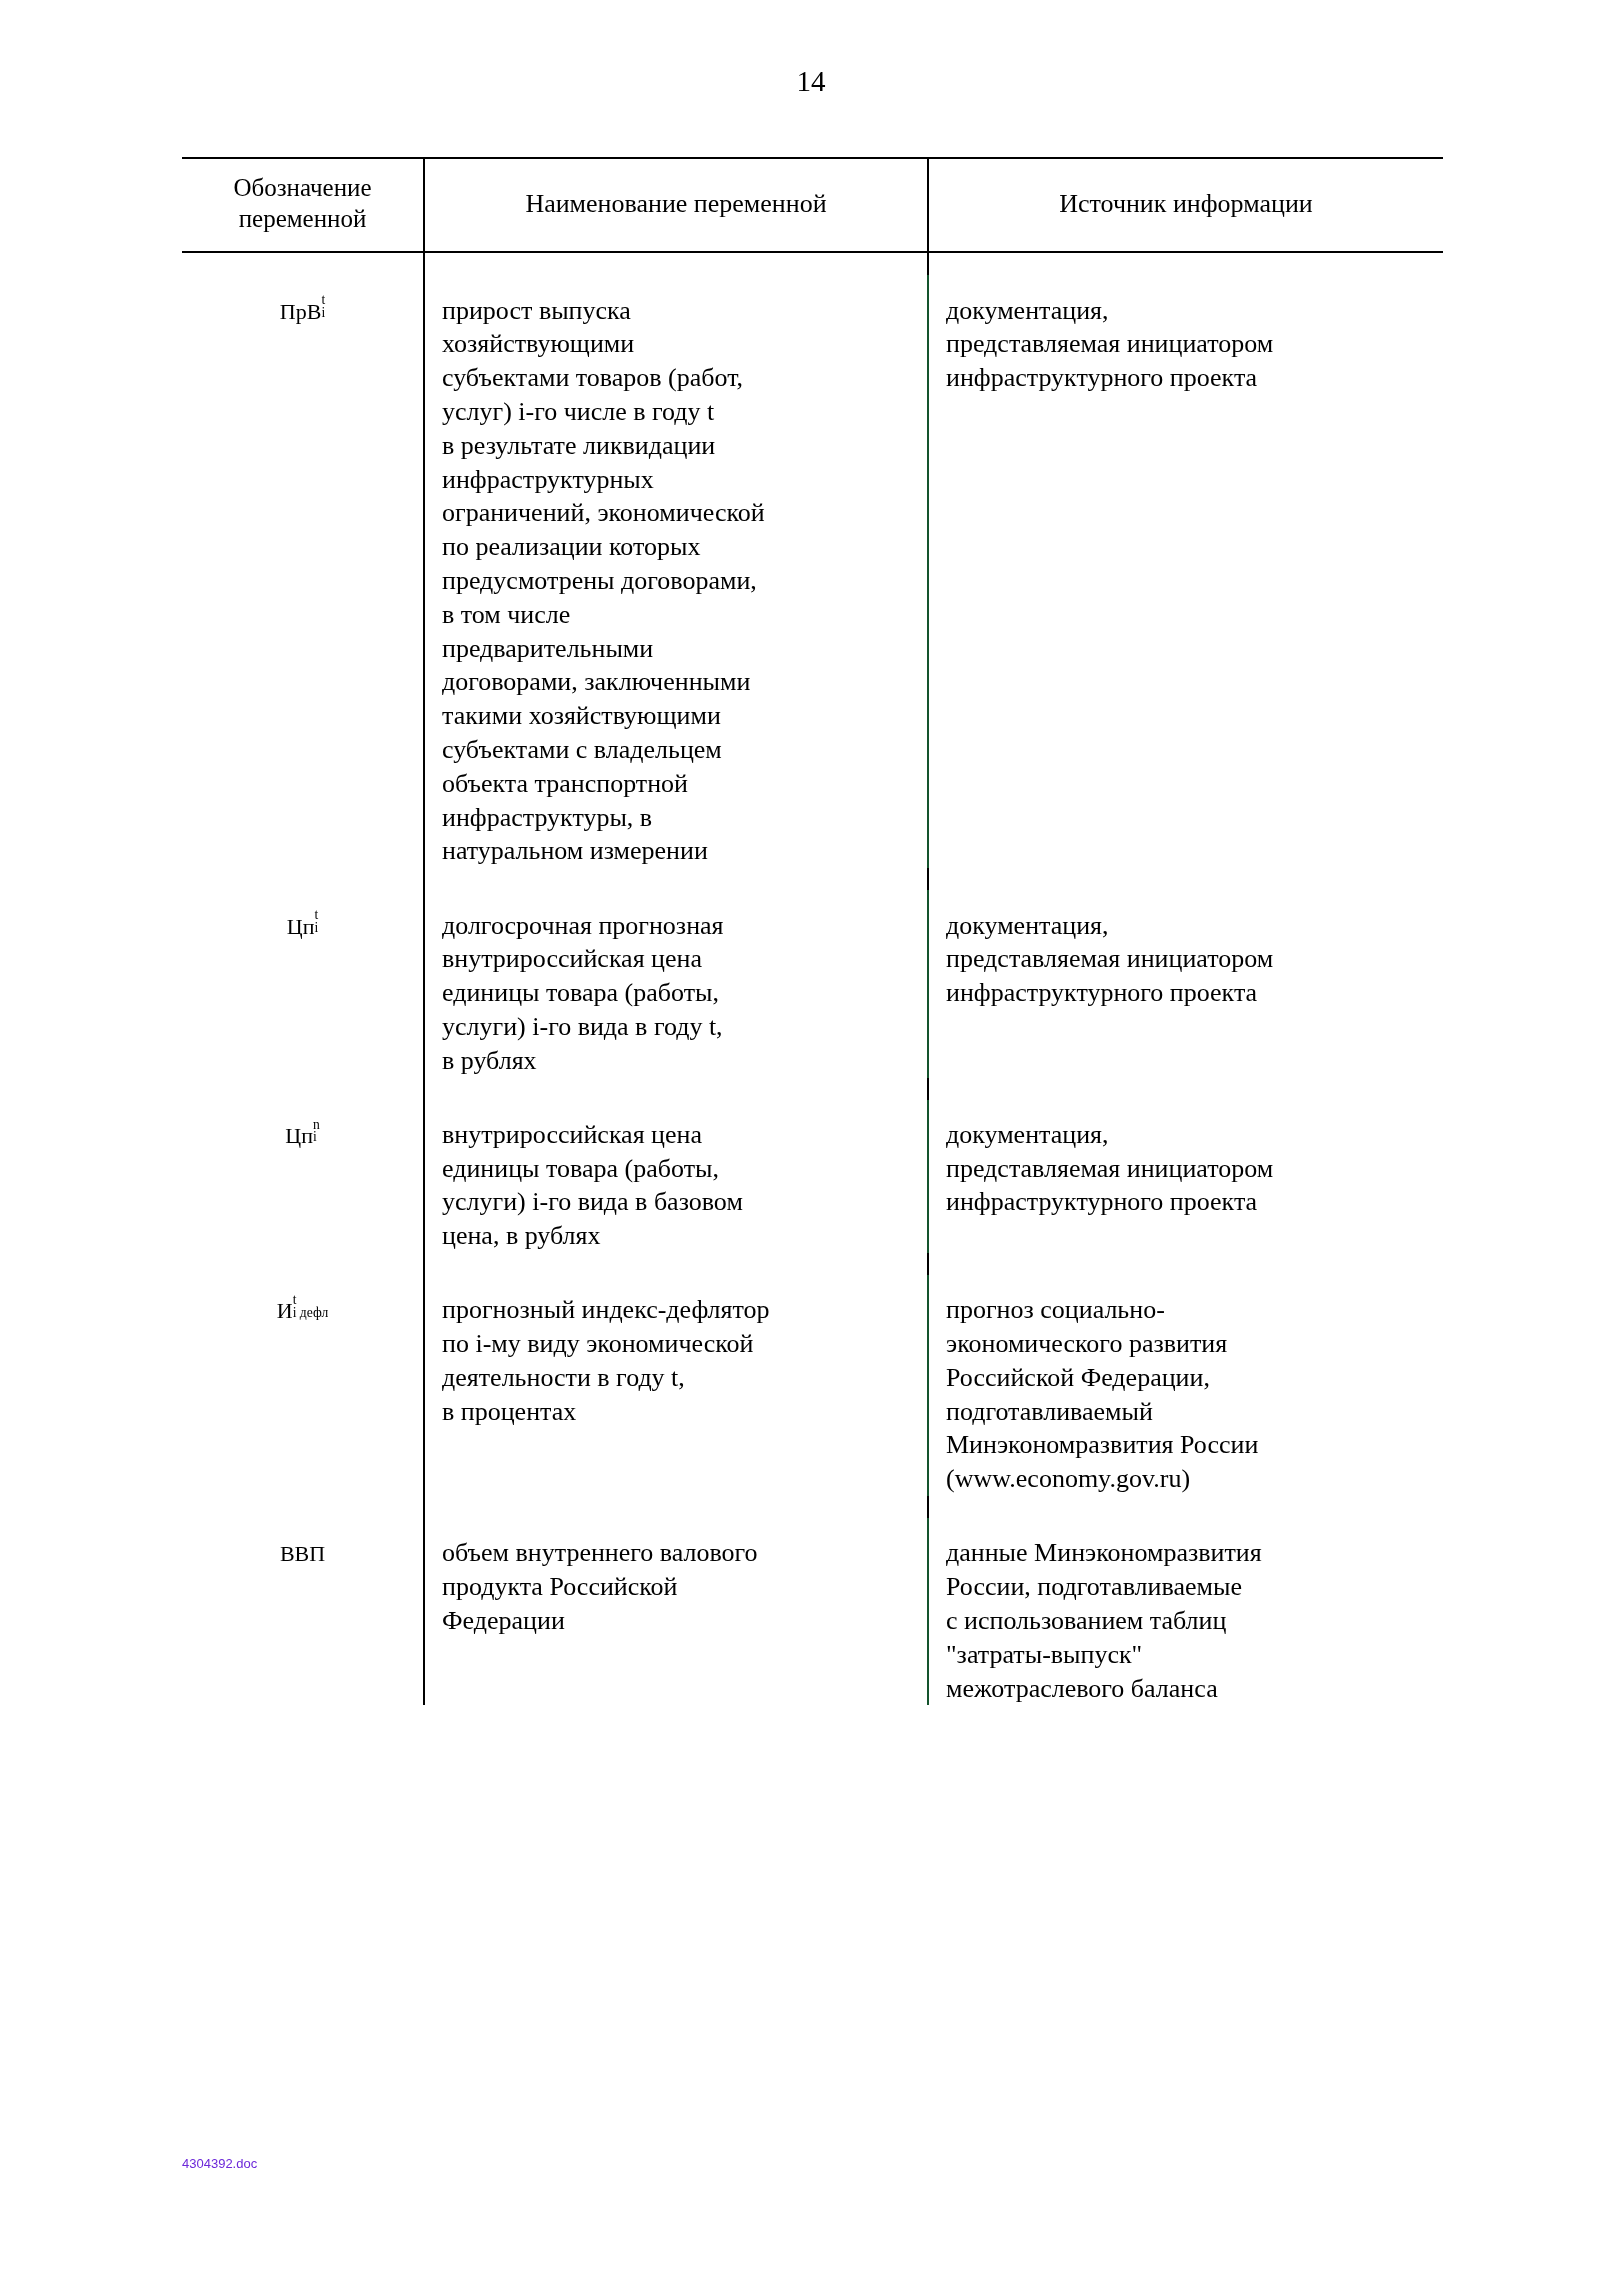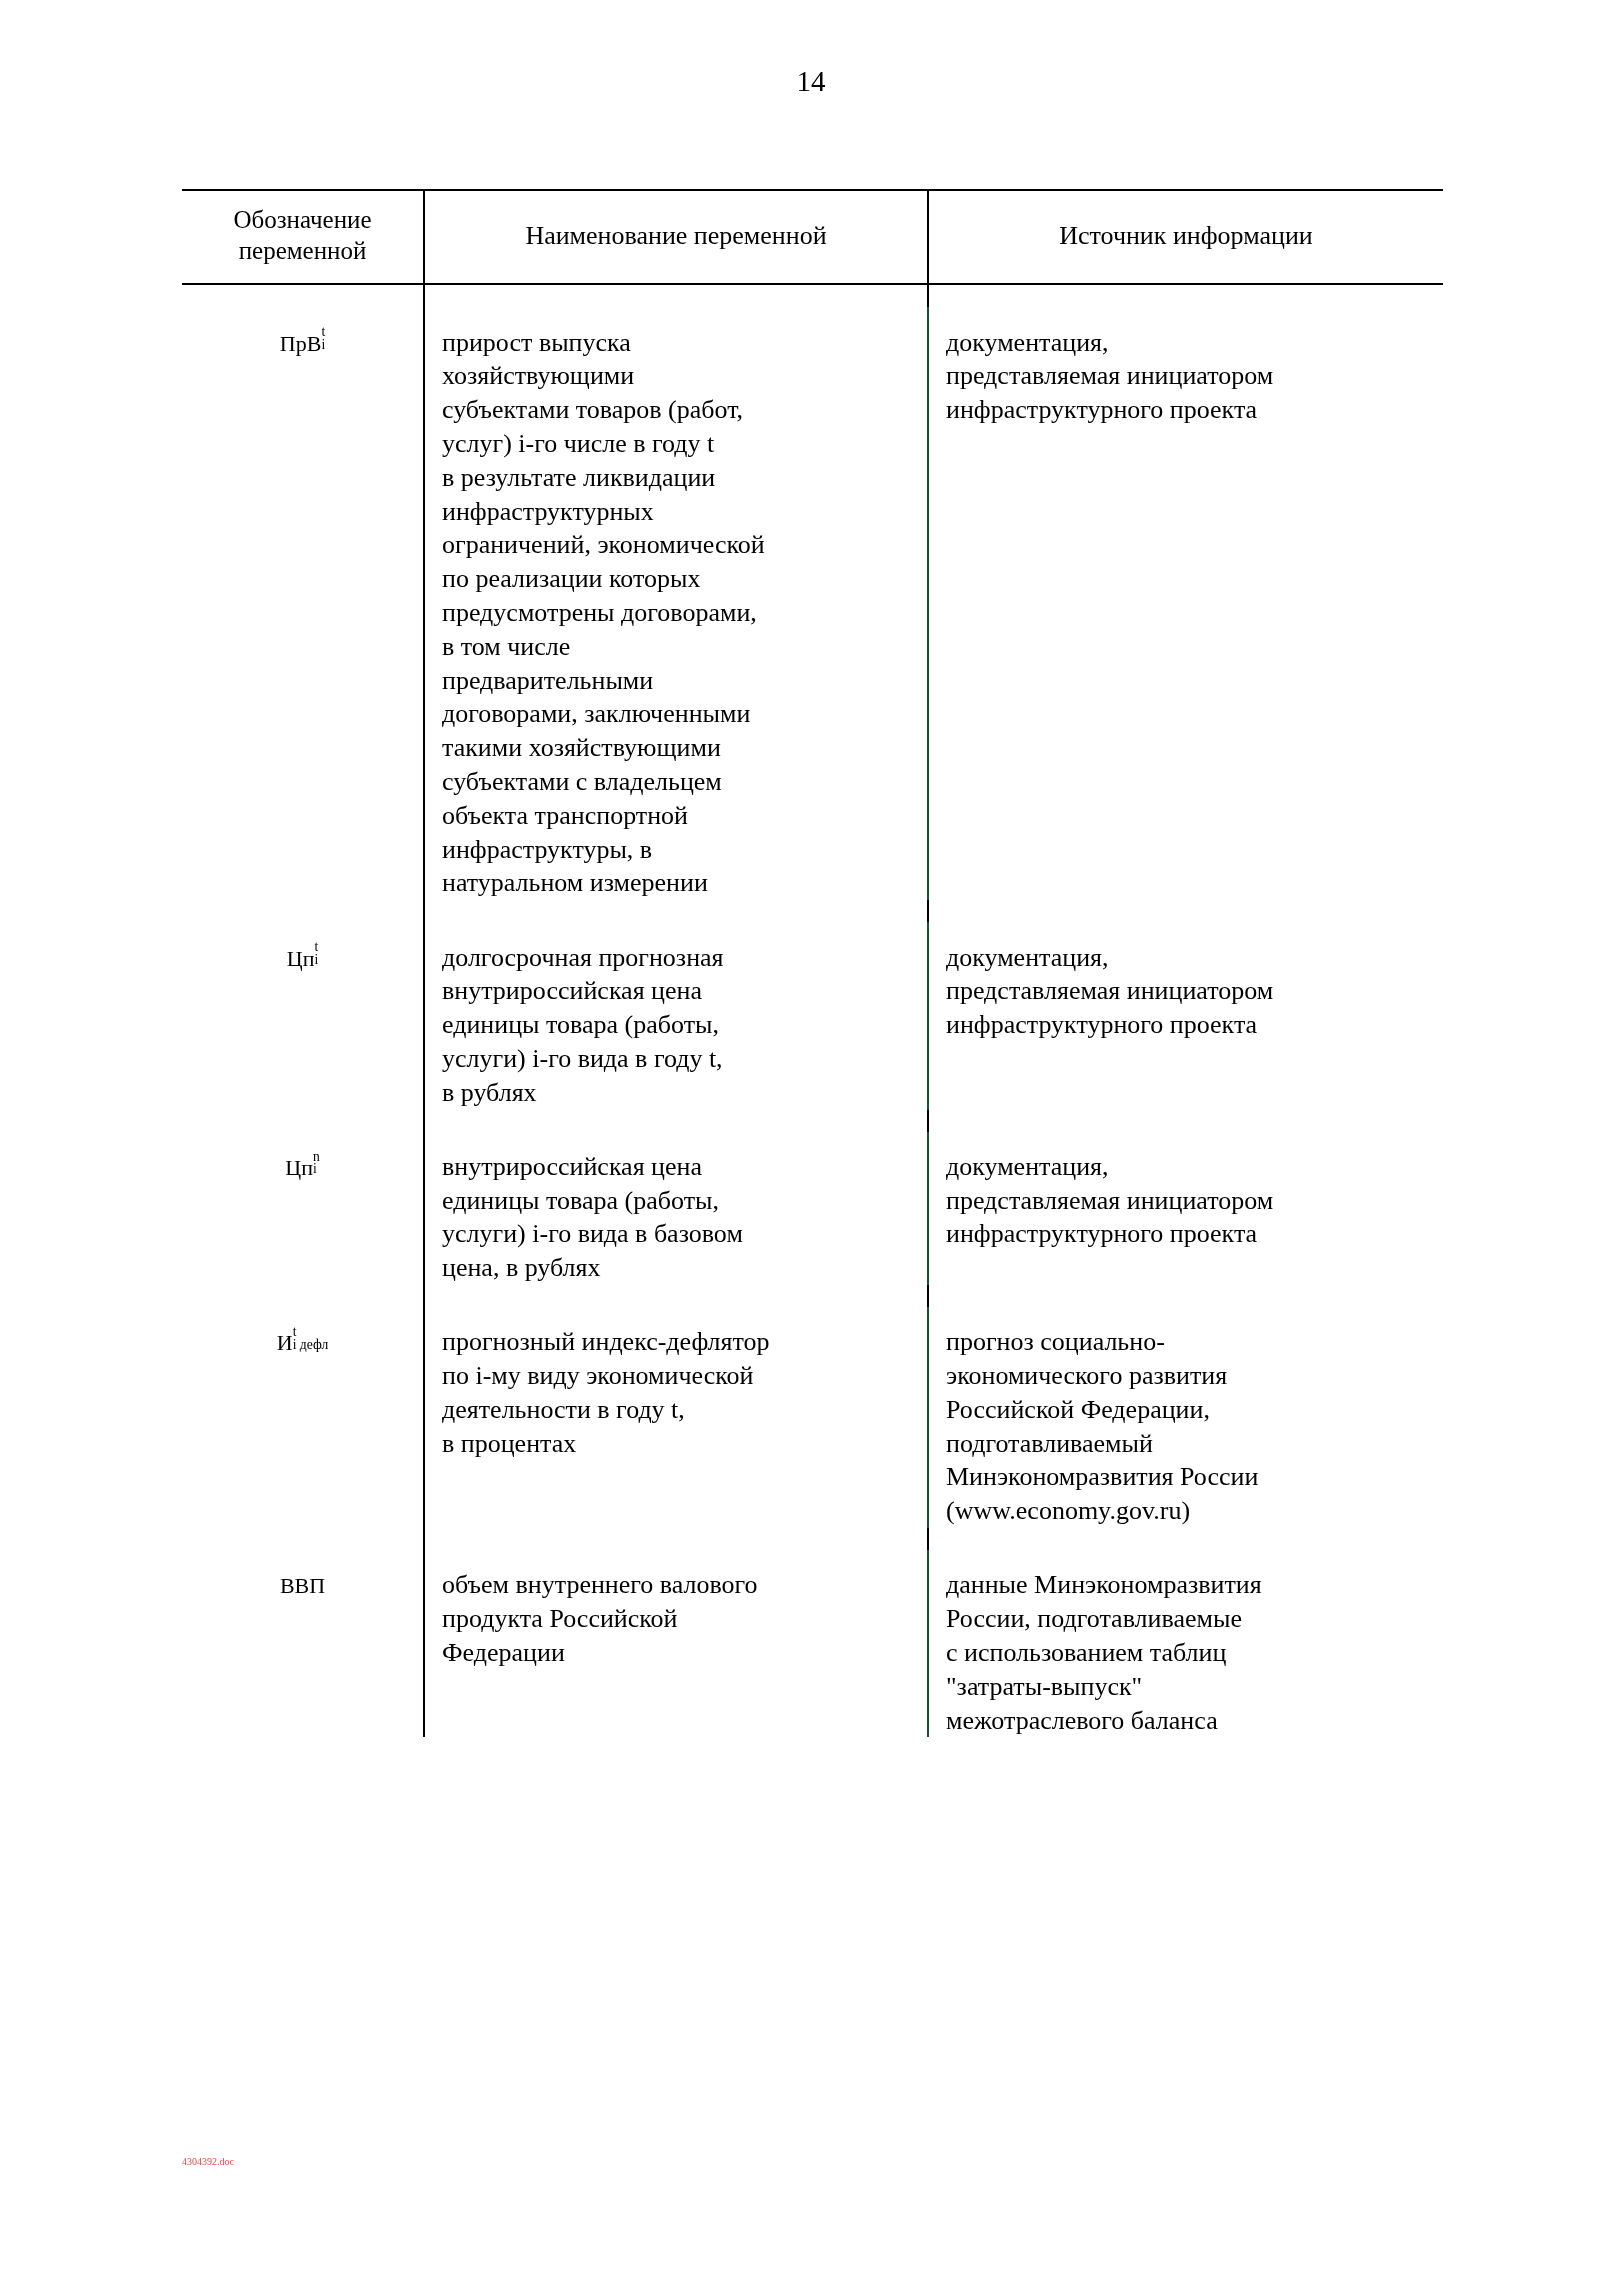--- a/index.html
+++ b/index.html
@@ -29,21 +29,20 @@
     width: 1622px;
     text-align: center;
     font-size: 29px;
     font-family: "Liberation Serif", serif;
   }
   .table-wrap {
     position: absolute;
     top: 157px;
     left: 182px;
     width: 1261px;
-    margin-top: 32px;
   }
   table.vartable {
     border-collapse: collapse;
     width: 1261px;
     table-layout: fixed;
   }
   table.vartable col.c1 { width: 242px; }
   table.vartable col.c2 { width: 504px; }
   table.vartable col.c3 { width: 515px; }
 
@@ -109,23 +108,23 @@
     position: relative;
     top: -0.10em;
   }
   .sym .stack .up { display: block; }
   .sym .stack .dn { display: block; }
   .cellline { display: block; }
   .footer-note {
     position: absolute;
     left: 182px;
     top: 2156px;
-    font-size: 10px;
-    font-family: Liberation Serif, serif;
-    color: #ef4444;
+    font-size: 13px;
+    font-family: Liberation Sans, sans-serif;
+    color: #6d28d9;
   }
 </style>
 </head>
 <body>
 
 <div class="page">
 
   <div class="page-number">14</div>
 
   <div class="table-wrap">

